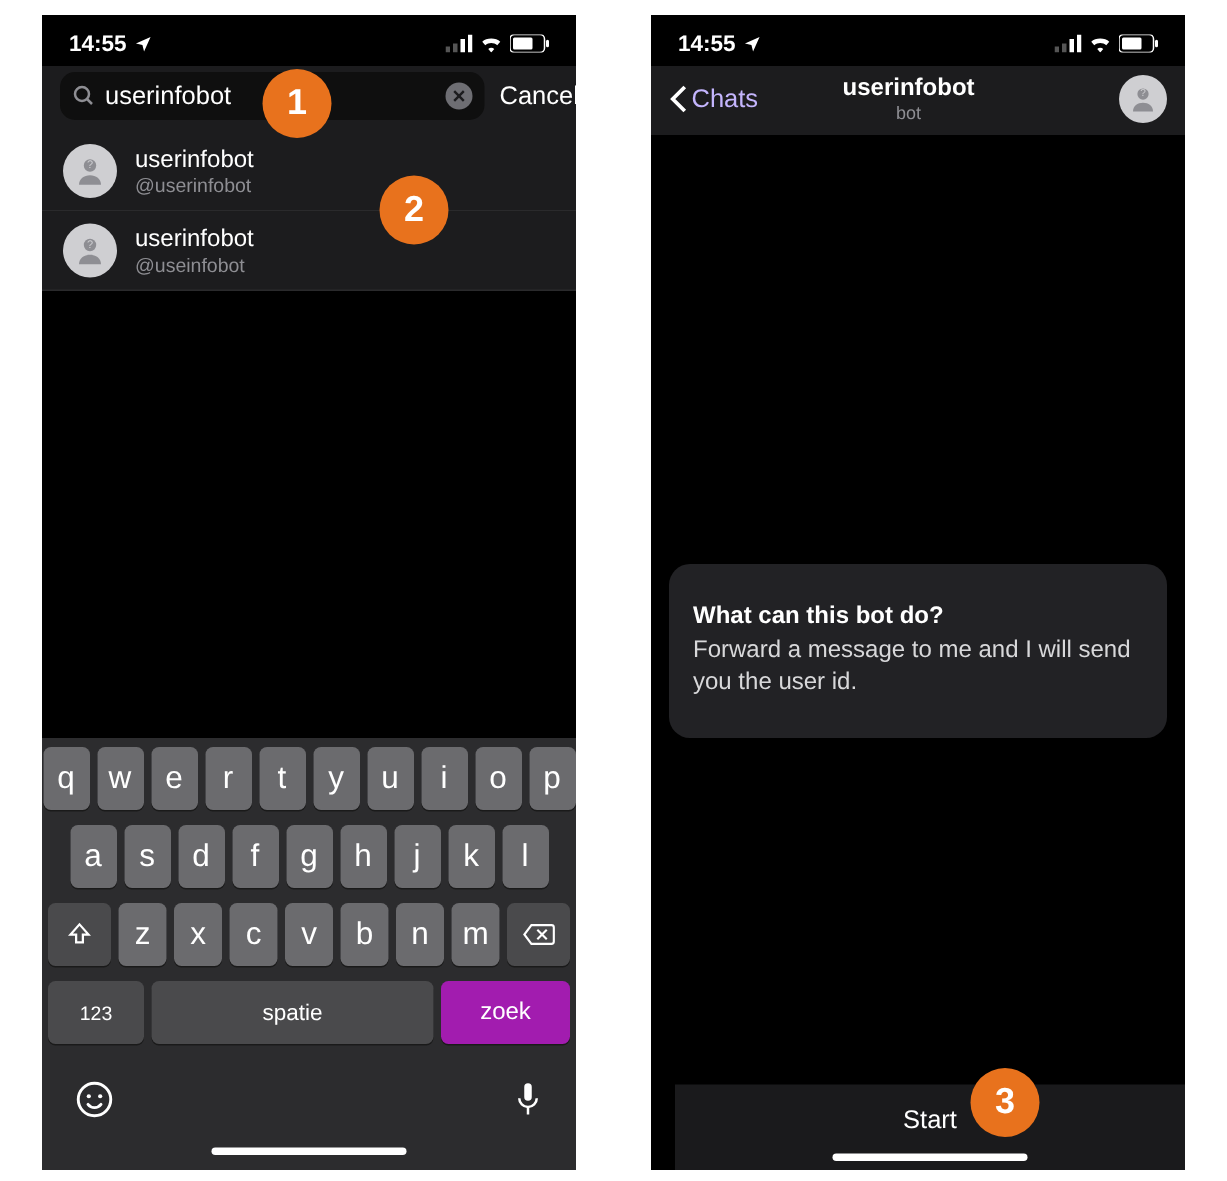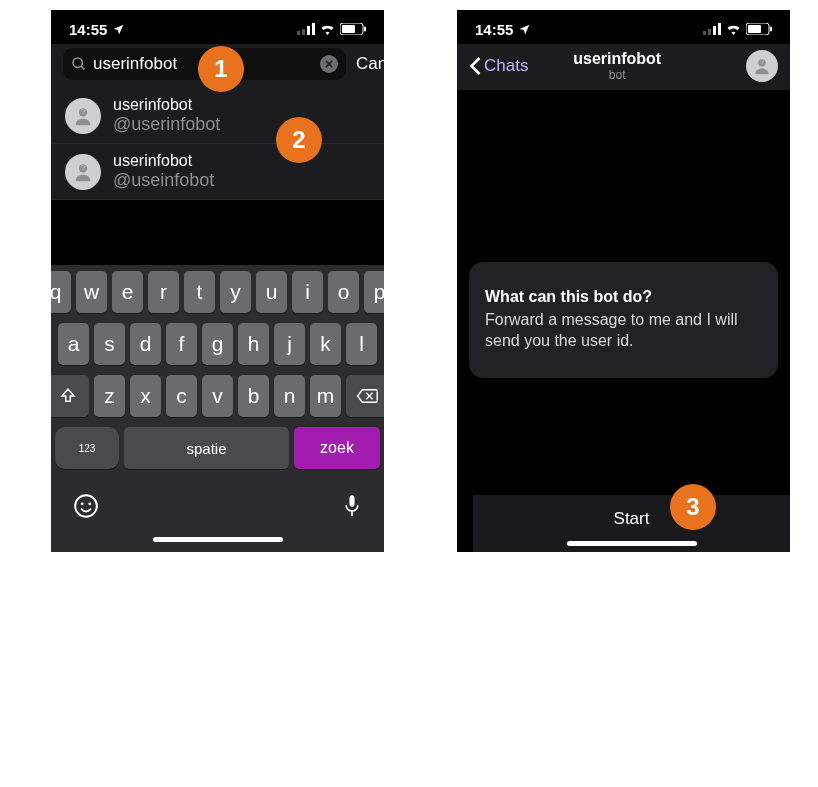--- a/index.html
+++ b/index.html
@@ -7,27 +7,26 @@
     background: #fff;
     font-family: -apple-system, BlinkMacSystemFont, "Segoe UI", Helvetica, Arial, sans-serif;
     width: 818px;
     height: 787px;
     display: flex;
     gap: 50px;
     padding: 10px 28px;
   }
   .phone {
     width: 368px;
-    height: 542px;
+    height: 770px;
     background: #000;
     border-radius: 0;
     position: relative;
     overflow: hidden;
     color: #fff;
-    margin-left: 23px;
   }
   
   .status-bar {
     height: 34px;
     display: flex;
     justify-content: space-between;
     align-items: center;
     padding: 4px 18px 0;
     font-size: 15px;
     font-weight: 600;
@@ -76,21 +75,21 @@
     padding: 8px 14px;
     background: #1c1c1e;
     border-bottom: 1px solid #2a2a2c;
   }
   .avatar {
     width: 36px; height: 36px; border-radius: 50%;
     background: #cfcfd2;
     display: flex; align-items: center; justify-content: center;
   }
   .result-text .name { font-size: 16px; font-weight: 500; color: #fff; }
-  .result-text .handle { font-size: 18px; color: #8e8e93; }
+  .result-text .handle { font-size: 13px; color: #8e8e93; }
   
   .keyboard {
     position: absolute;
     bottom: 0; left: 0; right: 0;
     background: #2c2c2e;
     padding: 6px 4px 4px;
   }
   .kb-row { display: flex; justify-content: center; gap: 5px; margin-bottom: 10px; }
   .key {
     background: #6b6b6e;
@@ -101,21 +100,21 @@
     flex: 1;
     display: flex;
     align-items: center;
     justify-content: center;
     font-size: 21px;
     box-shadow: 0 1px 0 #1a1a1a;
   }
   .kb-row.r2 { padding: 0 18px; }
   .key.special { background: #4a4a4c; font-size: 16px; }
   .key.shift, .key.backspace { flex: 0 0 42px; }
-  .key.num { flex: 0 0 64px; font-size: 10px; border-radius: 10px; }
+  .key.num { flex: 0 0 64px; font-size: 13px; }
   .key.space { flex: 1; font-size: 15px; }
   .key.action { flex: 0 0 86px; background: #a21caf; font-size: 16px; }
   .kb-bottom {
     display: flex; justify-content: space-between; align-items: center;
     padding: 14px 18px 0;
     font-size: 24px;
   }
   .home-indicator {
     width: 130px; height: 5px; background: #fff; border-radius: 3px;
     margin: 12px auto 6px;

